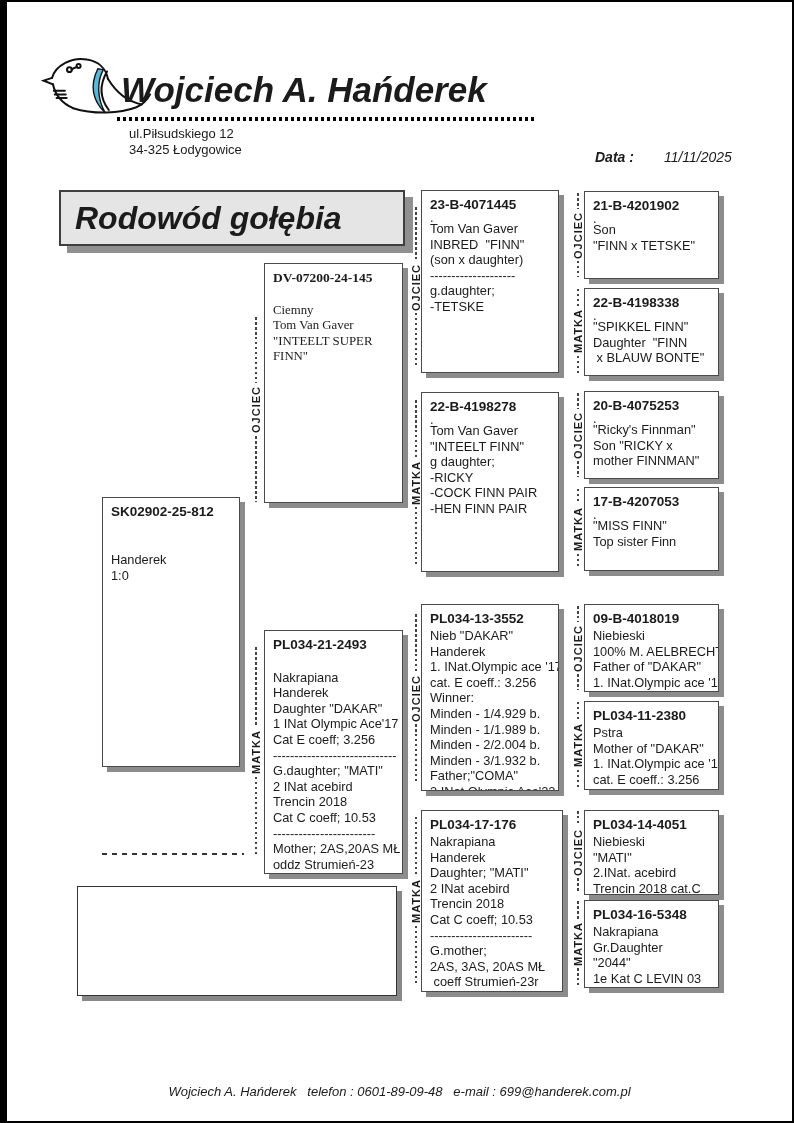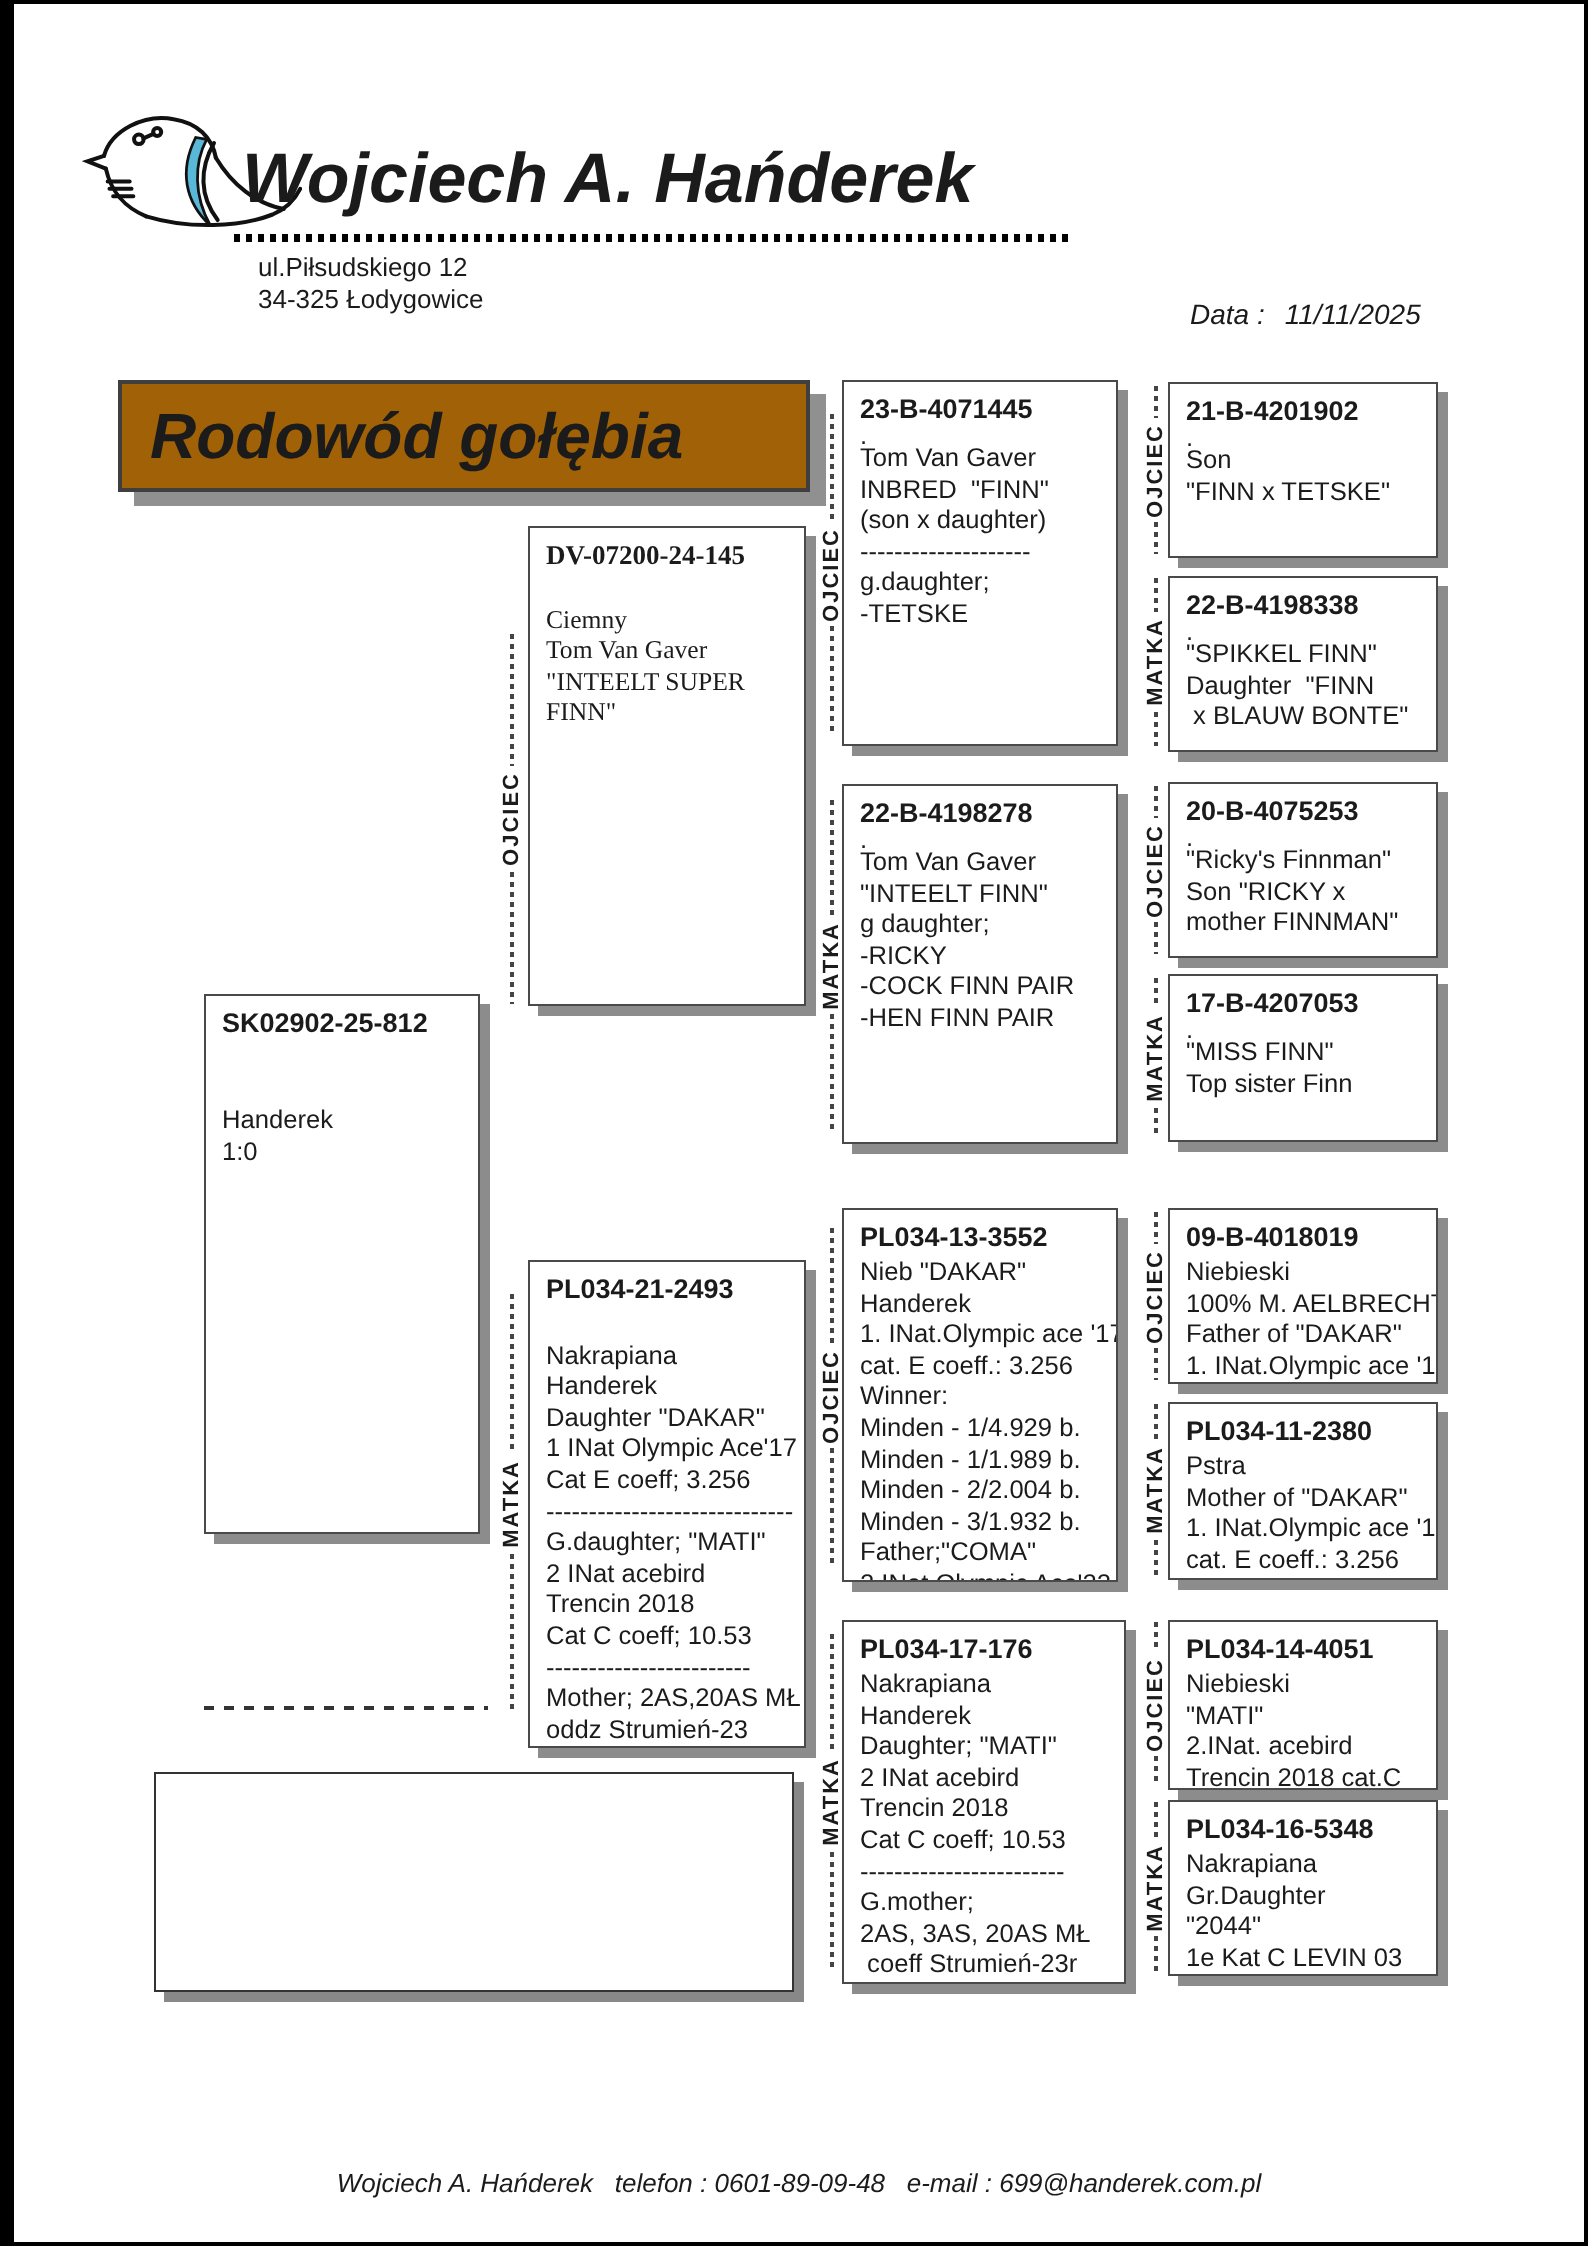--- a/index.html
+++ b/index.html
@@ -15,25 +15,25 @@
     position:absolute; left:114px; top:68px; width:480px;
     font-size:35px; font-weight:bold; font-style:italic; white-space:pre;
   }
   .name-underline {
     position:absolute; left:110px; top:115px; width:418px; height:4px;
     background:repeating-linear-gradient(90deg,#000 0 3px,transparent 3px 6px);
   }
   .addr { position:absolute; left:122px; font-size:13px; white-space:pre; }
   .addr1 { top:124px; } .addr2 { top:140px; }
   .date-line { position:absolute; left:588px; top:147px; font-size:14px; font-style:italic; }
-  .date-line .dl { margin-right:10px; }
+  .date-line .dl { margin-right:30px;font-weight:bold; }
   
   .title-box {
     position:absolute; left:52px; top:188px; width:346px; height:56px;
-    background:#a16207; border:2px solid #3f3f3f; box-shadow:8px 7px 0 #909090;
+    background:#e5e5e5; border:2px solid #3f3f3f; box-shadow:8px 7px 0 #909090;
     font-size:32px; font-weight:bold; font-style:italic;
     line-height:52px; padding-left:14px; white-space:pre;
   }
   
   .photo {
     position:absolute; left:48px; top:322px; width:192px; height:156px;
     border:2px dashed #9a9a9a; display:flex; flex-direction:column;
     align-items:center; justify-content:center;
     color:#b3b3b3; font-weight:bold; font-size:27px; line-height:36px;
   }

